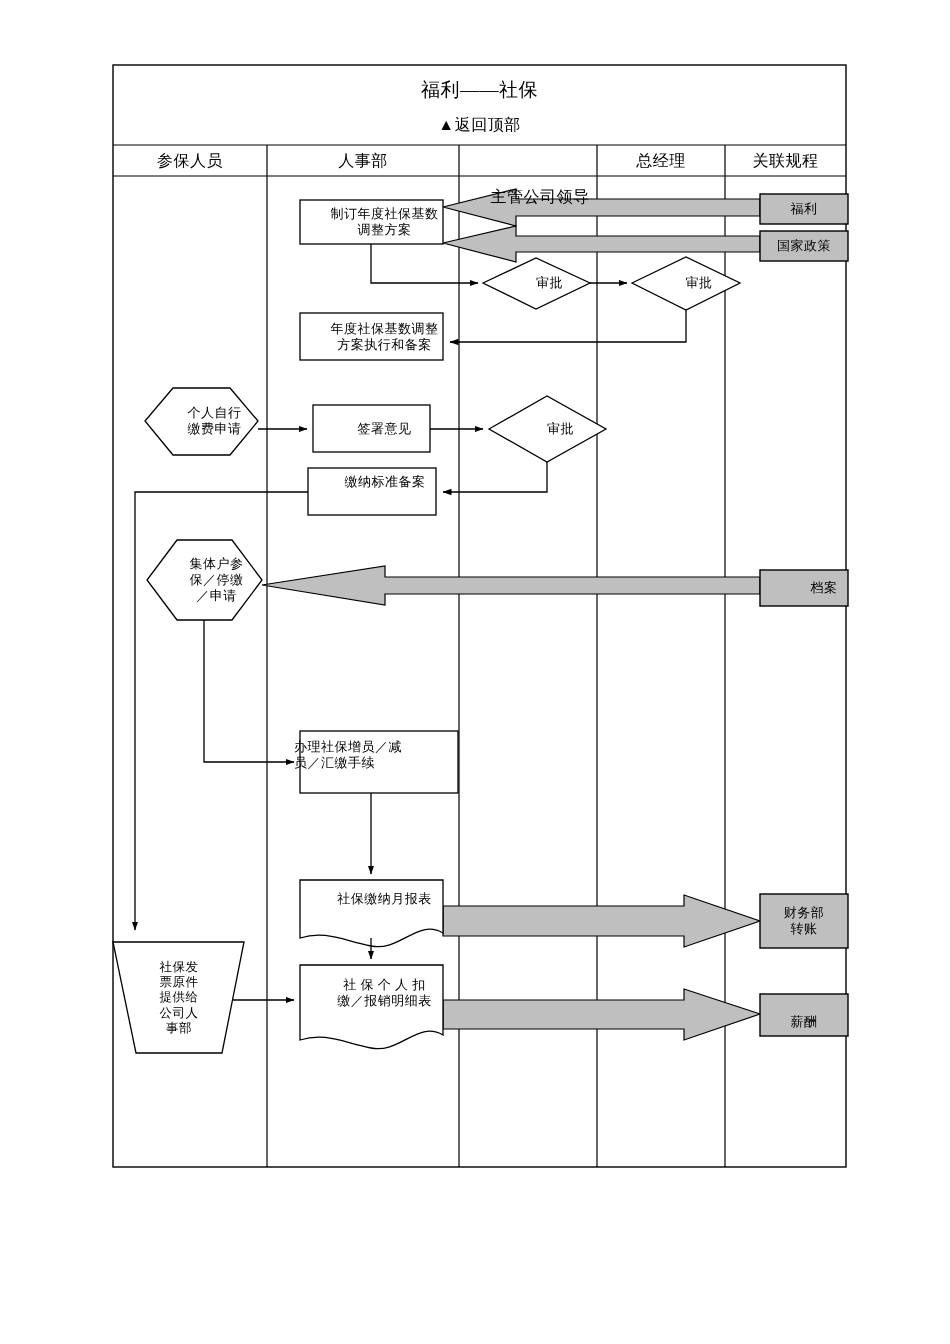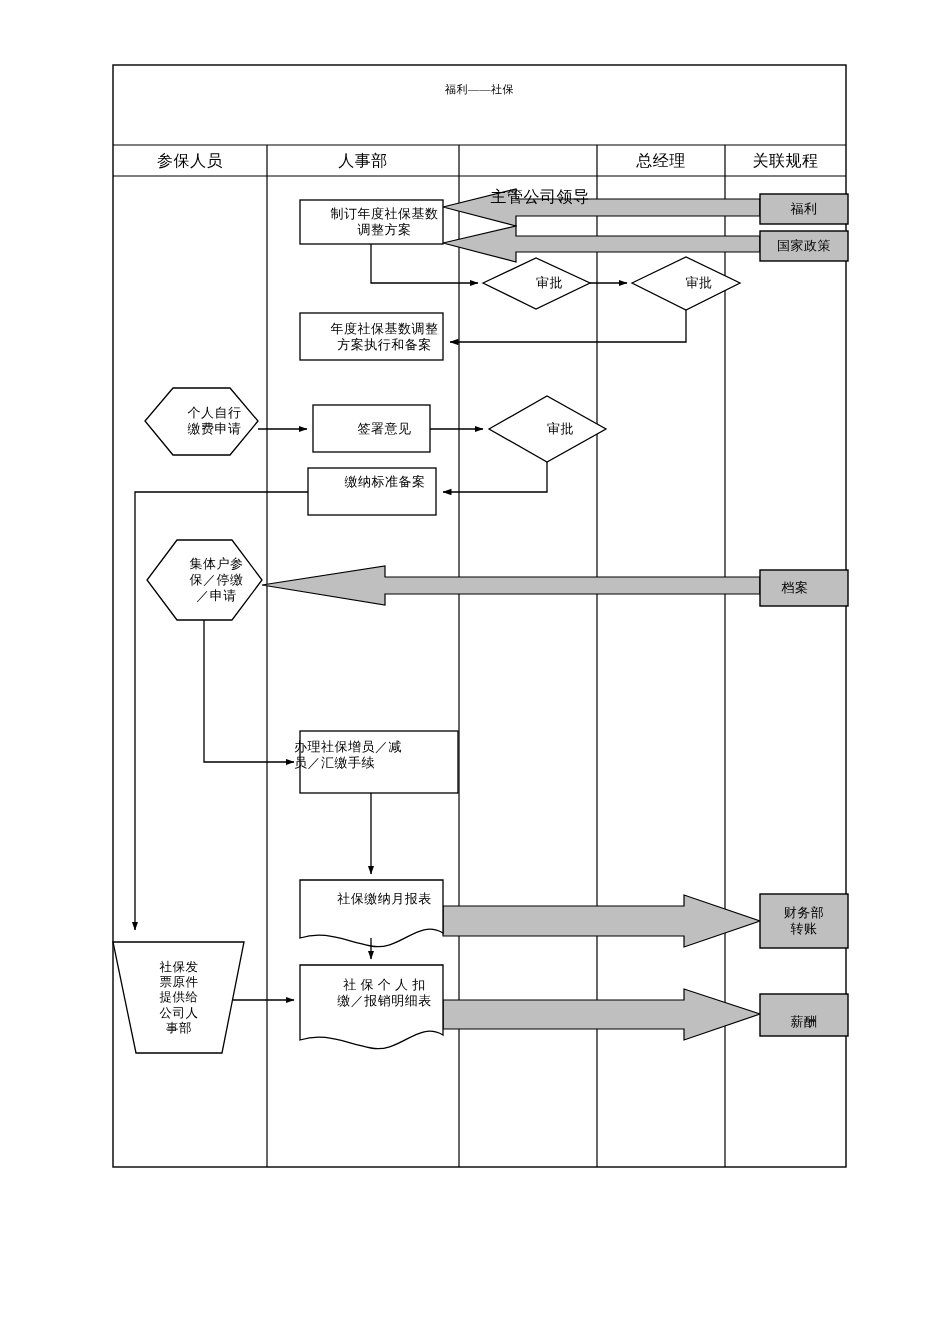--- a/index.html
+++ b/index.html
@@ -2,21 +2,21 @@
 <html><head>
 <meta charset="utf-8">
 <style>
   html,body{margin:0;padding:0;background:#ffffff;}
   body{font-family:"Liberation Serif","DejaVu Serif",serif;}
   #page{position:relative;width:950px;height:1344px;background:#fff;overflow:hidden;}
   #svgroot{position:absolute;left:0;top:0;width:950px;height:1344px;}
   .lbl{position:absolute;display:flex;align-items:center;justify-content:center;
        text-align:center;color:#000;line-height:1.22;letter-spacing:.5px;
        font-family:"Liberation Serif","DejaVu Serif",serif;}
-  .t-title{font-size:11px;}
+  .t-title{font-size:19px;}
   .t-sub{font-size:16px;}
   .t-col{font-size:16px;}
   .t-node{font-size:13px;padding-left:13px;}
   .t-small{font-size:12.5px;}
   .t-gray{font-size:13px;}
 </style>
 </head>
 <body>
 
 <div id="page">
@@ -135,20 +135,21 @@
 
       <path d="M371,793 L371,874" marker-end="url(#arrow)"></path>
 
       <path d="M371,938 L371,959" marker-end="url(#arrow)"></path>
 
       <path d="M233,1000 L294,1000" marker-end="url(#arrow)"></path>
     </g>
   </svg>
 
   <div class="lbl t-title" style="left:113px;top:70px;width:733px;height:40px;">福利——社保</div>
+  <div class="lbl t-sub" style="left:113px;top:108px;width:733px;height:34px;">▲返回顶部</div>
 
   <div class="lbl t-col" style="left:113px;top:146px;width:154px;height:30px;border-radius:14px;">参保人员</div>
   <div class="lbl t-col" style="left:267px;top:146px;width:192px;height:30px;">人事部</div>
   <div class="lbl t-col" style="left:459px;top:146px;width:162px;height:30px;margin-top:36px;">主管公司领导</div>
   <div class="lbl t-col" style="left:597px;top:146px;width:128px;height:30px;">总经理</div>
   <div class="lbl t-col" style="left:725px;top:146px;width:121px;height:30px;">关联规程</div>
 
   <div class="lbl t-node" style="left:300px;top:200px;width:143px;height:44px;white-space:pre-line;">制订年度社保基数
 调整方案</div>
   <div class="lbl t-node" style="left:300px;top:313px;width:143px;height:47px;white-space:pre-line;">年度社保基数调整
@@ -174,18 +175,18 @@
 缴／报销明细表</div>
 
   <div class="lbl t-small" style="left:128px;top:948px;width:102px;height:100px;white-space:pre-line;">社保发
 票原件
 提供给
 公司人
 事部</div>
 
   <div class="lbl t-gray" style="left:760px;top:194px;width:88px;height:30px;">福利</div>
   <div class="lbl t-gray" style="left:760px;top:231px;width:88px;height:30px;">国家政策</div>
-  <div class="lbl t-gray" style="left:760px;top:570px;width:70px;height:36px;">档案</div>
+  <div class="lbl t-gray" style="left:760px;top:570px;width:70px;height:36px;padding-left:29px;">档案</div>
   <div class="lbl t-gray" style="left:760px;top:894px;width:88px;height:54px;white-space:pre-line;">财务部
 转账</div>
   <div class="lbl t-gray" style="left:760px;top:994px;width:88px;height:55px;">薪酬</div>
 
 </div>
 
 </body></html>

